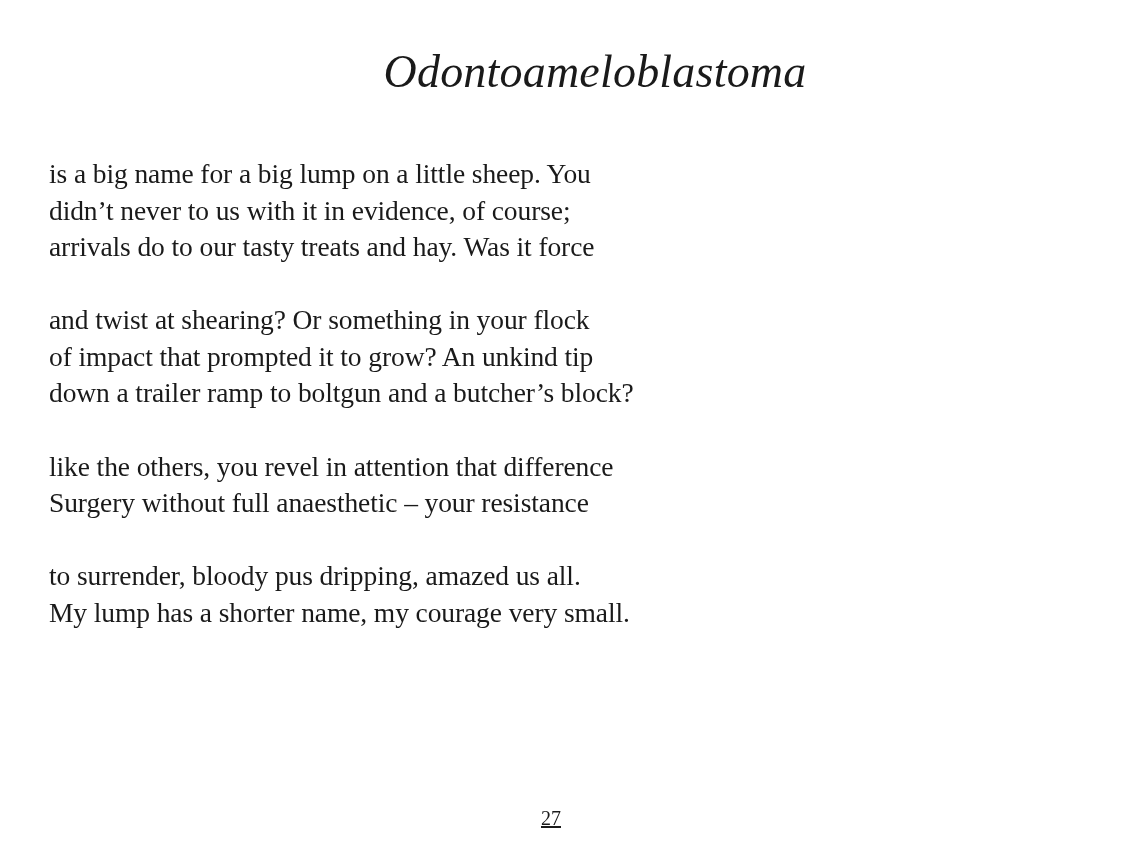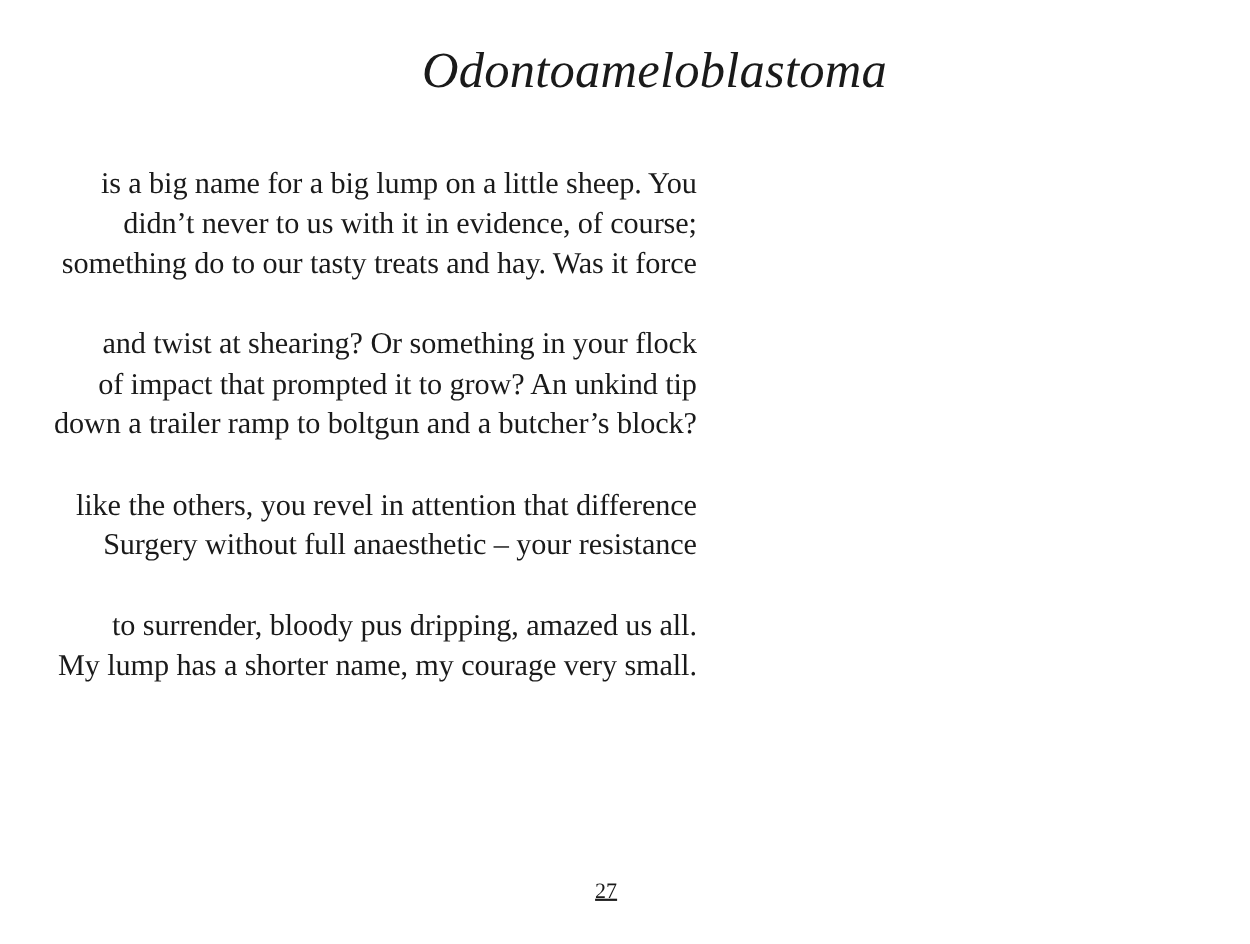--- a/index.html
+++ b/index.html
@@ -10,21 +10,21 @@
     body {
       width: 1136px;
       height: 858px;
       position: relative;
       overflow: hidden;
       color: #1a1a1a;
       font-family: "Liberation Serif", "DejaVu Serif", serif;
     }
     .page {
       position: absolute;
-      left: 0; top: 0;
+      left: 0; top: 8px;
       width: 1136px;
       height: 840px;
     }
     .title {
       position: absolute;
       top: 34px;
       left: 0;
       width: 1190px;
       text-align: center;
       font-style: italic;
@@ -42,21 +42,20 @@
     }
     .stanza {
       margin: 0 0 36.5px 0;
     }
     .line {
       display: block;
       font-size: 27.5px;
       line-height: 36.6px;
       white-space: nowrap;
       letter-spacing: -0.1px;
-      text-align: right;
     }
     .page-number {
       position: absolute;
       top: 796px;
       left: 0;
       width: 1102px;
       text-align: center;
       font-size: 20px;
       line-height: 28px;
       text-decoration: underline;
@@ -65,21 +64,21 @@
 </head>
 <body>
 
 <div class="page">
   <h1 class="title">Odontoameloblastoma</h1>
 
   <div class="poem">
     <div class="stanza">
       <span class="line">is a big name for a big lump on a little sheep. You</span>
       <span class="line">didn’t never to us with it in evidence, of course;</span>
-      <span class="line">something do to our tasty treats and hay. Was it force</span>
+      <span class="line">arrivals do to our tasty treats and hay. Was it force</span>
     </div>
     <div class="stanza">
       <span class="line">and twist at shearing? Or something in your flock</span>
       <span class="line">of impact that prompted it to grow? An unkind tip</span>
       <span class="line">down a trailer ramp to boltgun and a butcher’s block?</span>
     </div>
     <div class="stanza">
       <span class="line">like the others, you revel in attention that difference</span>
       <span class="line">Surgery without full anaesthetic – your resistance</span>
     </div>

